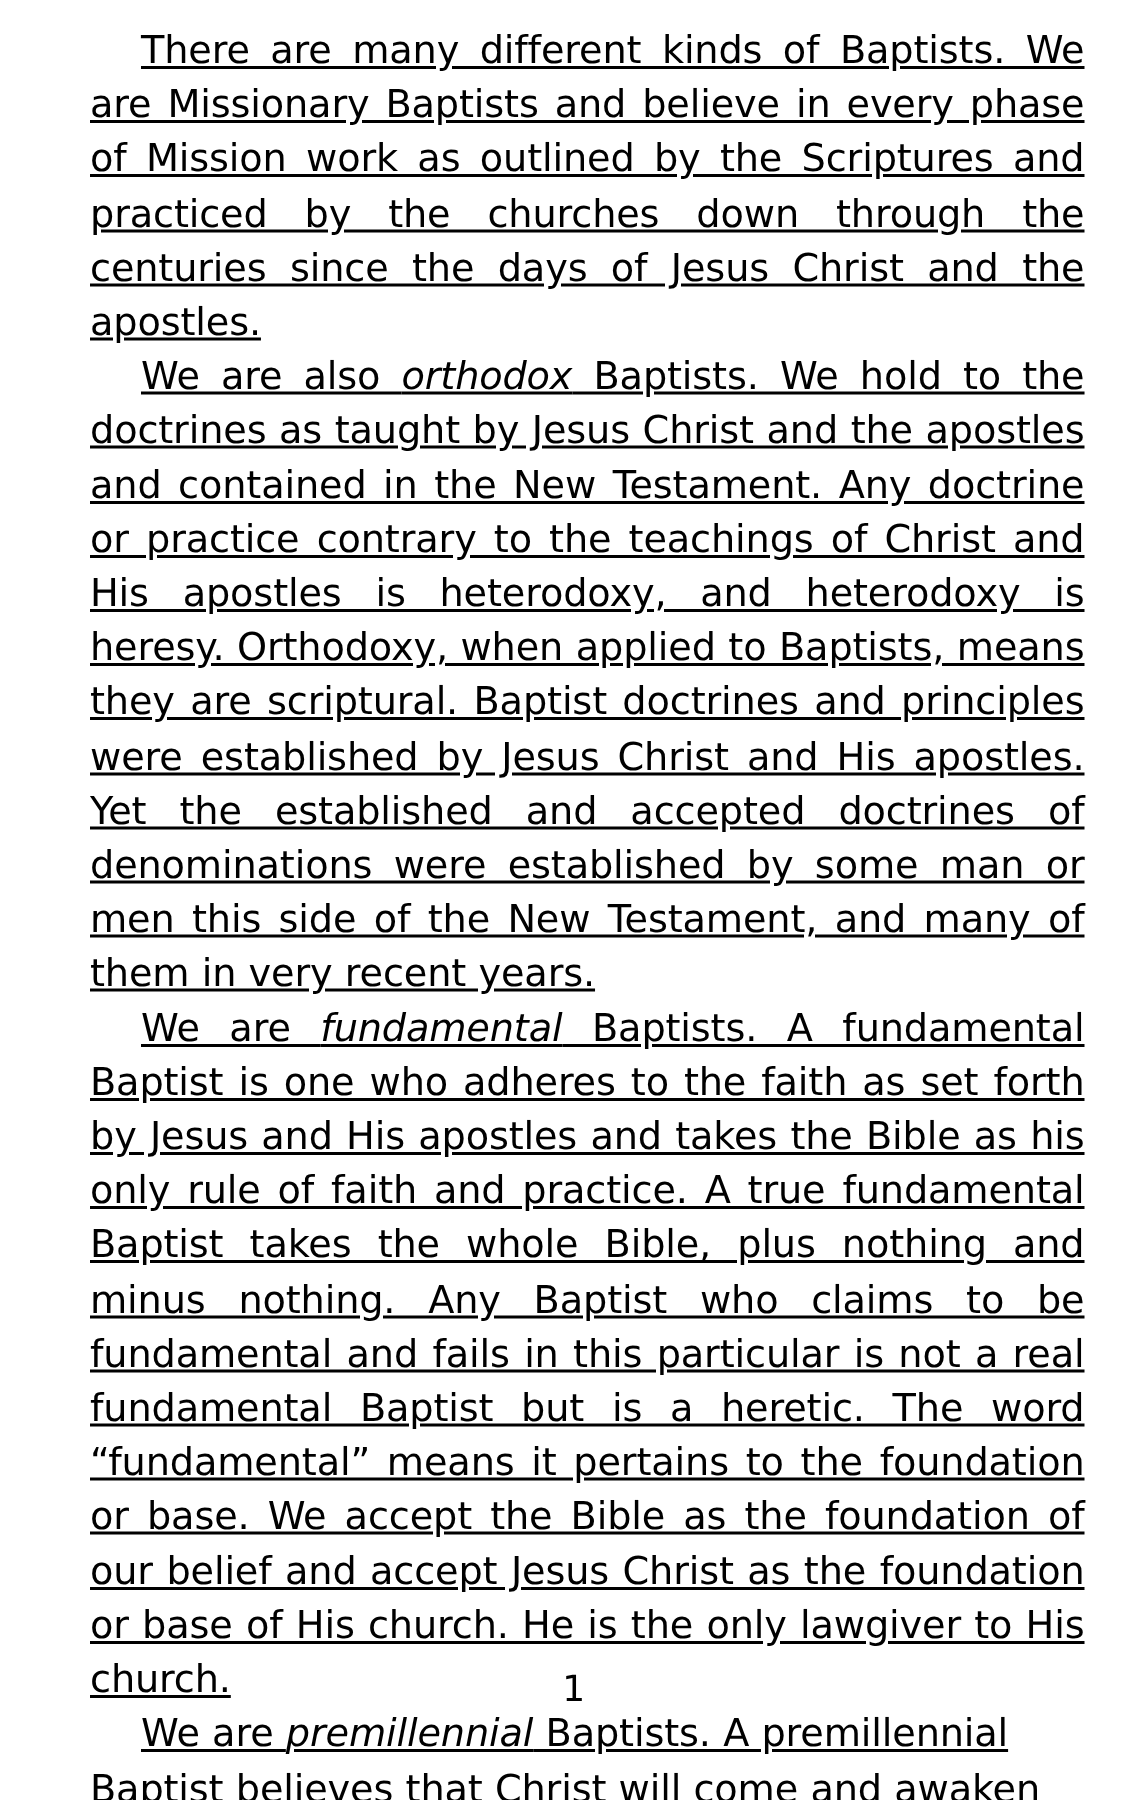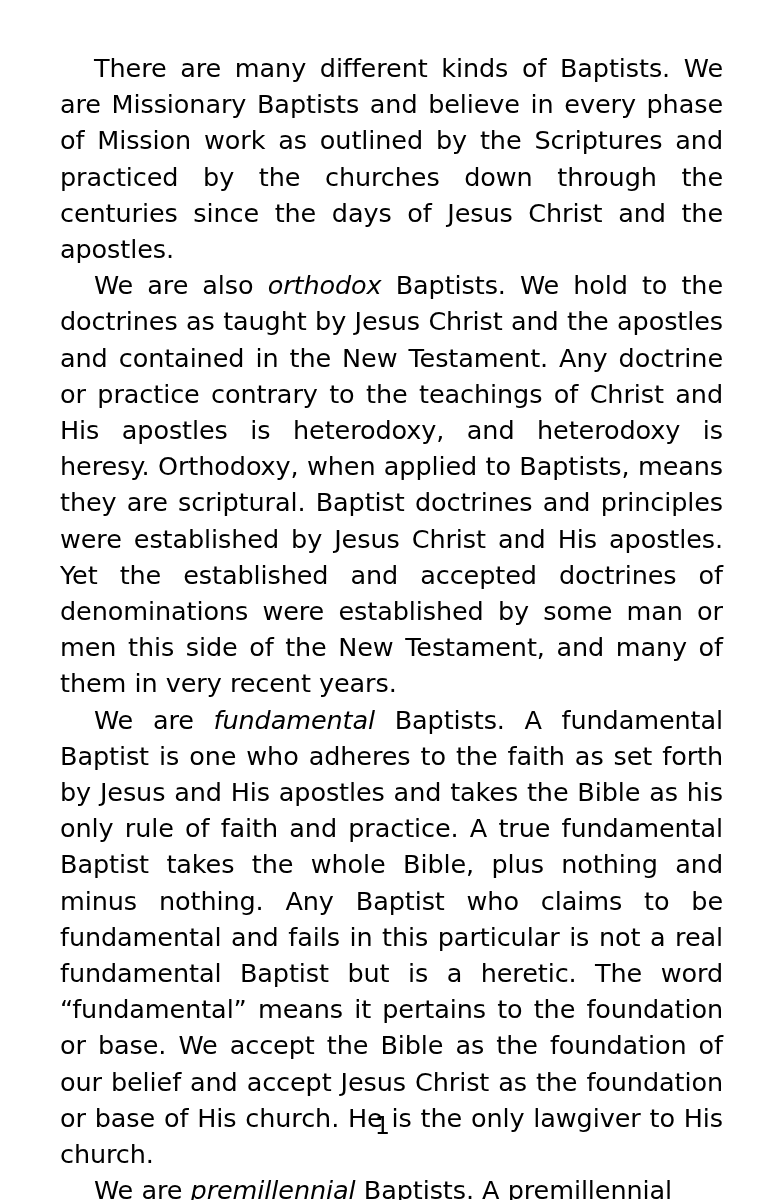--- a/index.html
+++ b/index.html
@@ -12,22 +12,23 @@
     height: 1200px;
     font-family: "DejaVu Sans", sans-serif;
     color: #000000;
     position: relative;
     overflow: hidden;
   }
   .page {
     box-sizing: border-box;
     width: 765px;
     height: 1200px;
-    padding: 50px 42px 0 60px;
+    padding: 16px 42px 0 60px;
     position: relative;
+    text-decoration: underline;
   }
   .body-text {
     font-size: 25.5px;
     line-height: 36.2px;
     text-align: justify;
     text-justify: inter-word;
     letter-spacing: -0.1px;
     word-spacing: 0.2px;
   }
   .body-text p {

